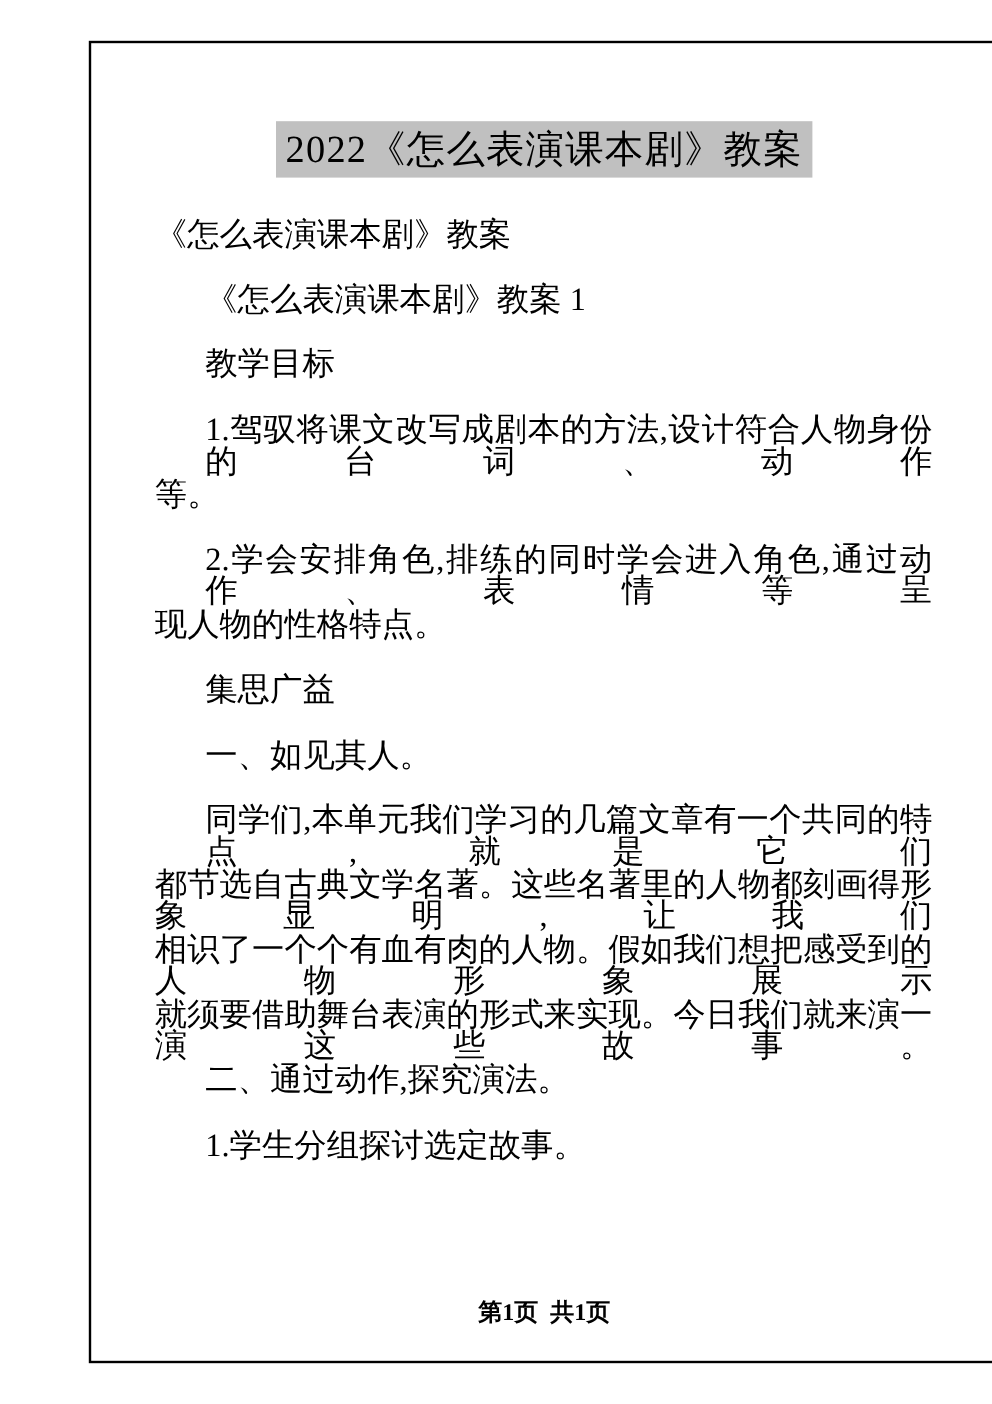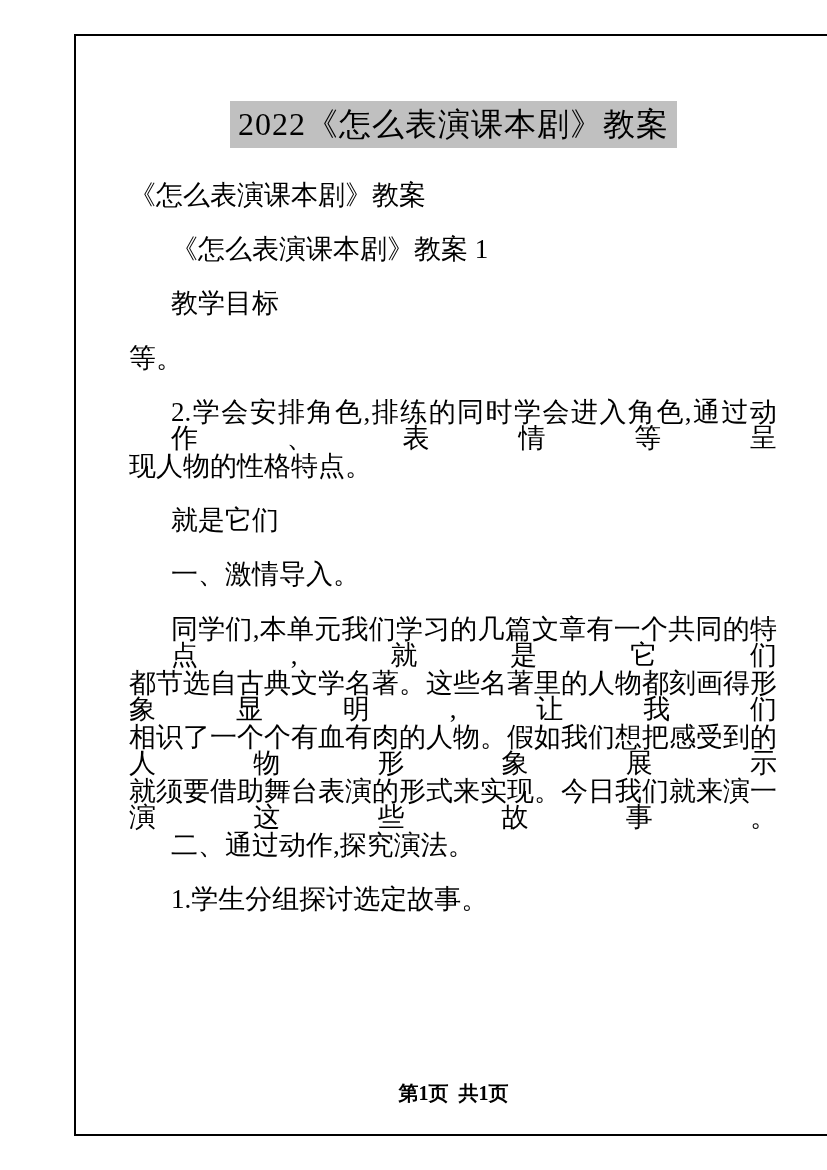--- a/index.html
+++ b/index.html
@@ -85,25 +85,26 @@
 
 <div class="page">
   <div class="border-frame"></div>
 
   <h1 class="title"><span class="hl">2022《怎么表演课本剧》教案</span></h1>
 
   <div class="body-text">
       <div class="line">《怎么表演课本剧》教案</div>
       <div class="line indent">《怎么表演课本剧》教案 1</div>
       <div class="line indent">教学目标</div>
+      <div class="line indent justify">1.驾驭将课文改写成剧本的方法,设计符合人物身份的台词、动作</div>
       <div class="line">等。</div>
       <div class="line indent justify">2.学会安排角色,排练的同时学会进入角色,通过动作、表情等呈</div>
       <div class="line">现人物的性格特点。</div>
-      <div class="line indent">就是它们</div>
-      <div class="line indent">一、激情导入。</div>
+      <div class="line indent">集思广益</div>
+      <div class="line indent">一、如见其人。</div>
       <div class="line indent justify">同学们,本单元我们学习的几篇文章有一个共同的特点,就是它们</div>
       <div class="line justify">都节选自古典文学名著。这些名著里的人物都刻画得形象显明,让我们</div>
       <div class="line justify">相识了一个个有血有肉的人物。假如我们想把感受到的人物形象展示</div>
       <div class="line justify">就须要借助舞台表演的形式来实现。今日我们就来演一演这些故事。</div>
       <div class="line indent">二、通过动作,探究演法。</div>
       <div class="line indent">1.学生分组探讨选定故事。</div>
     </div>
 
   <div class="footer"><span>第1页  共1页</span></div>
 </div>

